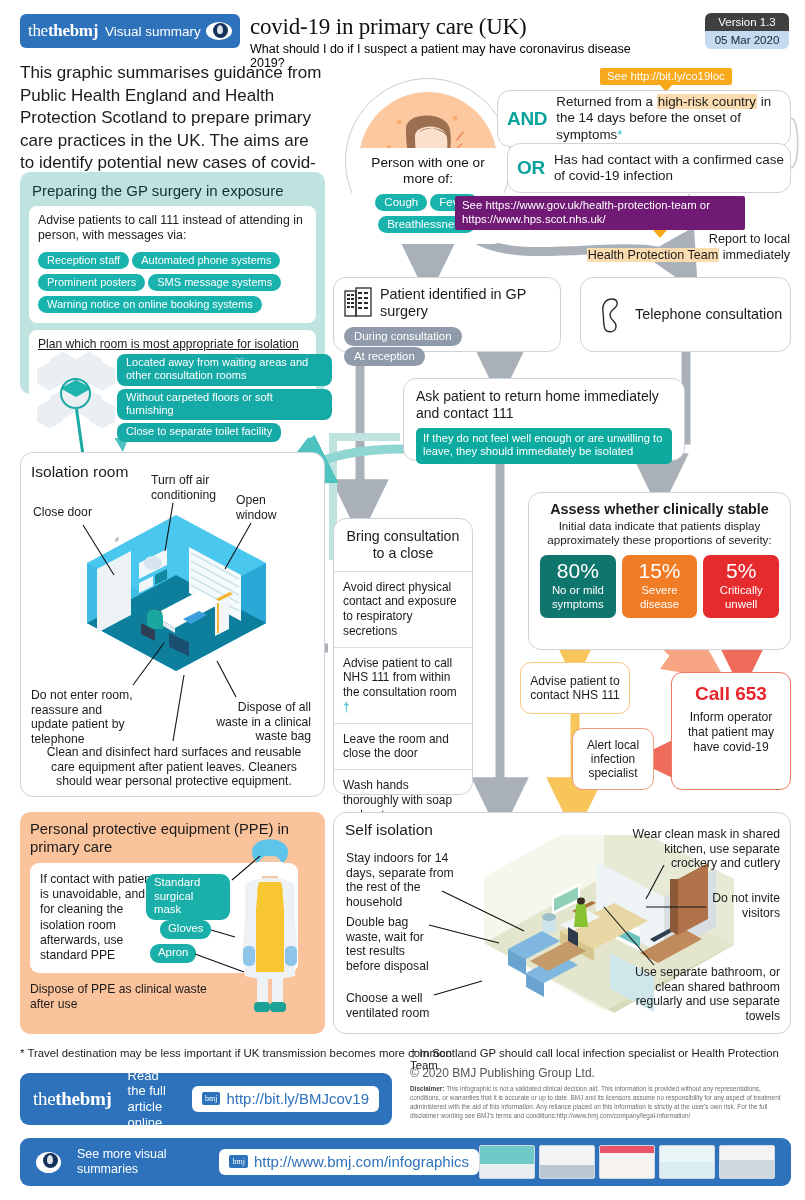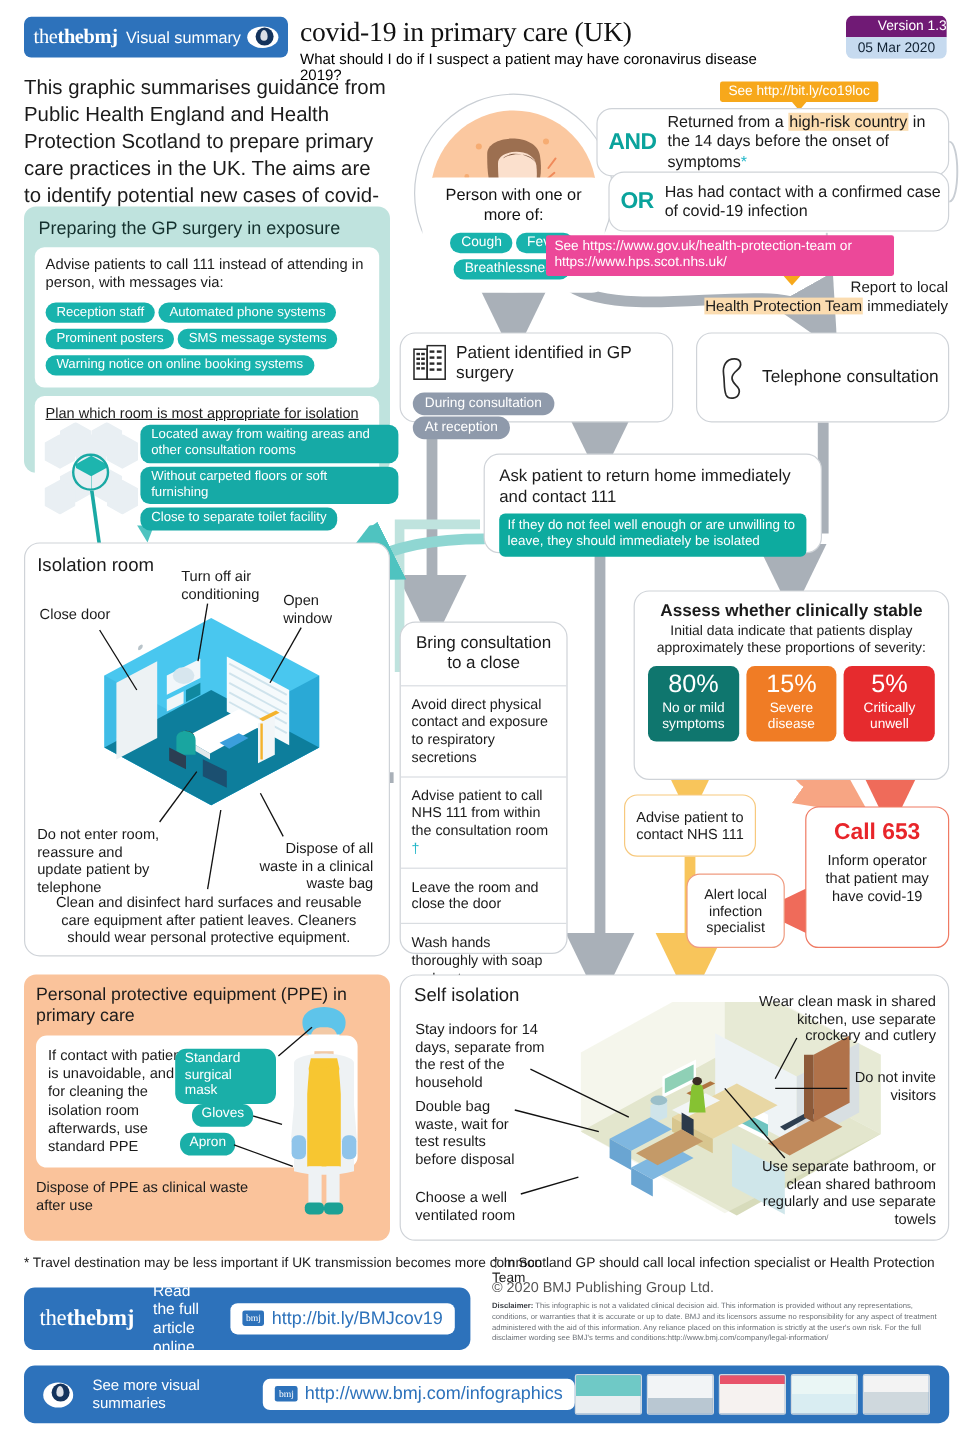--- a/index.html
+++ b/index.html
@@ -22,21 +22,21 @@
   #header-sub { color:#fff; font-size:13.5px; margin-left:7px; flex:1; }
   .eye { width:26px; height:18px; border-radius:50%/50%; background:#fff; position:relative; display:inline-block; }
   .eye:before { content:""; position:absolute; left:7px; top:1px; width:15px; height:15px; border-radius:50%; background:#14335c; }
   .eye:after { content:""; position:absolute; left:11px; top:3px; width:6px; height:9px; border-radius:50% 50% 50% 50%/60% 60% 40% 40%; background:#fff; opacity:.85; }
 
   #title { left:250px; top:14px; width:410px; }
   #title h1 { margin:0; font-family:"Liberation Serif", serif; font-size:23px; font-weight:normal; letter-spacing:-.2px; color:#111; }
   #title p { margin:2px 0 0; font-size:12.5px; color:#000000; }
 
   #version-box { right:16px; top:13px; width:84px; border-radius:6px; overflow:hidden; text-align:center; }
-  #version-box .v1 { background:#701a75; color:#fff; font-size:11.5px; padding:3px 0;text-align:right; }
+  #version-box .v1 { background:#404040; color:#fff; font-size:11.5px; padding:3px 0; }
   #version-box .v2 { background:#c6daef; color:#123; font-size:11.5px; padding:3px 0; }
 
   #intro { left:20px; top:62px; width:305px; font-size:17px; line-height:1.33; }
 
   
   .card { background:#fff; border:1.4px solid #cfd3d8; border-radius:13px; }
 
   
   #gp-panel { left:20px; top:172px; width:305px; height:222px; background:#bfe3de; border-radius:10px; padding:8px 9px; }
   #gp-panel h2 { margin:2px 0 7px 3px; font-size:15px; font-weight:normal; color:#14302e; }
@@ -68,21 +68,21 @@
   
   #and-box { left:497px; top:90px; width:294px; height:57px; display:flex; align-items:center; padding-left:9px; }
   #or-box  { left:507px; top:143px; width:284px; height:50px; display:flex; align-items:center; padding-left:9px; }
   .conj { color:#0aa39c; font-size:19px; font-weight:bold; margin-right:9px; letter-spacing:-.3px; }
   .conjtxt { font-size:13.4px; line-height:1.2; }
   .hl { background:#fbdcb0; padding:0 1px; }
   .star { color:#24b7c9; }
 
   #link-tip1 { left:600px; top:68px; background:#f7a81b; color:#fff; font-size:11.4px; padding:2px 7px 3px; border-radius:2px; }
   #link-tip1:after { content:""; position:absolute; left:50%; margin-left:-6px; bottom:-7px; border-left:6px solid transparent; border-right:6px solid transparent; border-top:7px solid #f7a81b; }
-  #link-tip2 { left:455px; top:196px; background:#ec4899; color:#fff; font-size:11.4px; padding:3px 7px 4px; border-radius:2px; line-height:1.2; width:290px; }
+  #link-tip2 { left:455px; top:196px; background:#701a75; color:#fff; font-size:11.4px; padding:3px 7px 4px; border-radius:2px; line-height:1.2; width:290px; }
   #link-tip2:after { content:""; position:absolute; left:198px; bottom:-8px; border-left:7px solid transparent; border-right:7px solid transparent; border-top:8px solid #f7a81b; }
   #report-txt { left:560px; top:232px; width:230px; text-align:right; font-size:12.6px; line-height:1.26; }
 
   
   #gp-ident { left:333px; top:277px; width:228px; height:75px; padding:8px 10px; }
   #gp-ident .ttl { font-size:14.4px; line-height:1.16; margin-left:36px; }
   #gp-ident .gpills { margin-top:7px; }
   .gpill { display:inline-block; background:#8f9aab; color:#fff; font-size:11.4px; border-radius:11px; padding:3px 10px 4px; margin-right:5px; }
   #bld-icon { position:absolute; left:10px; top:9px; width:28px; height:30px; }
 

